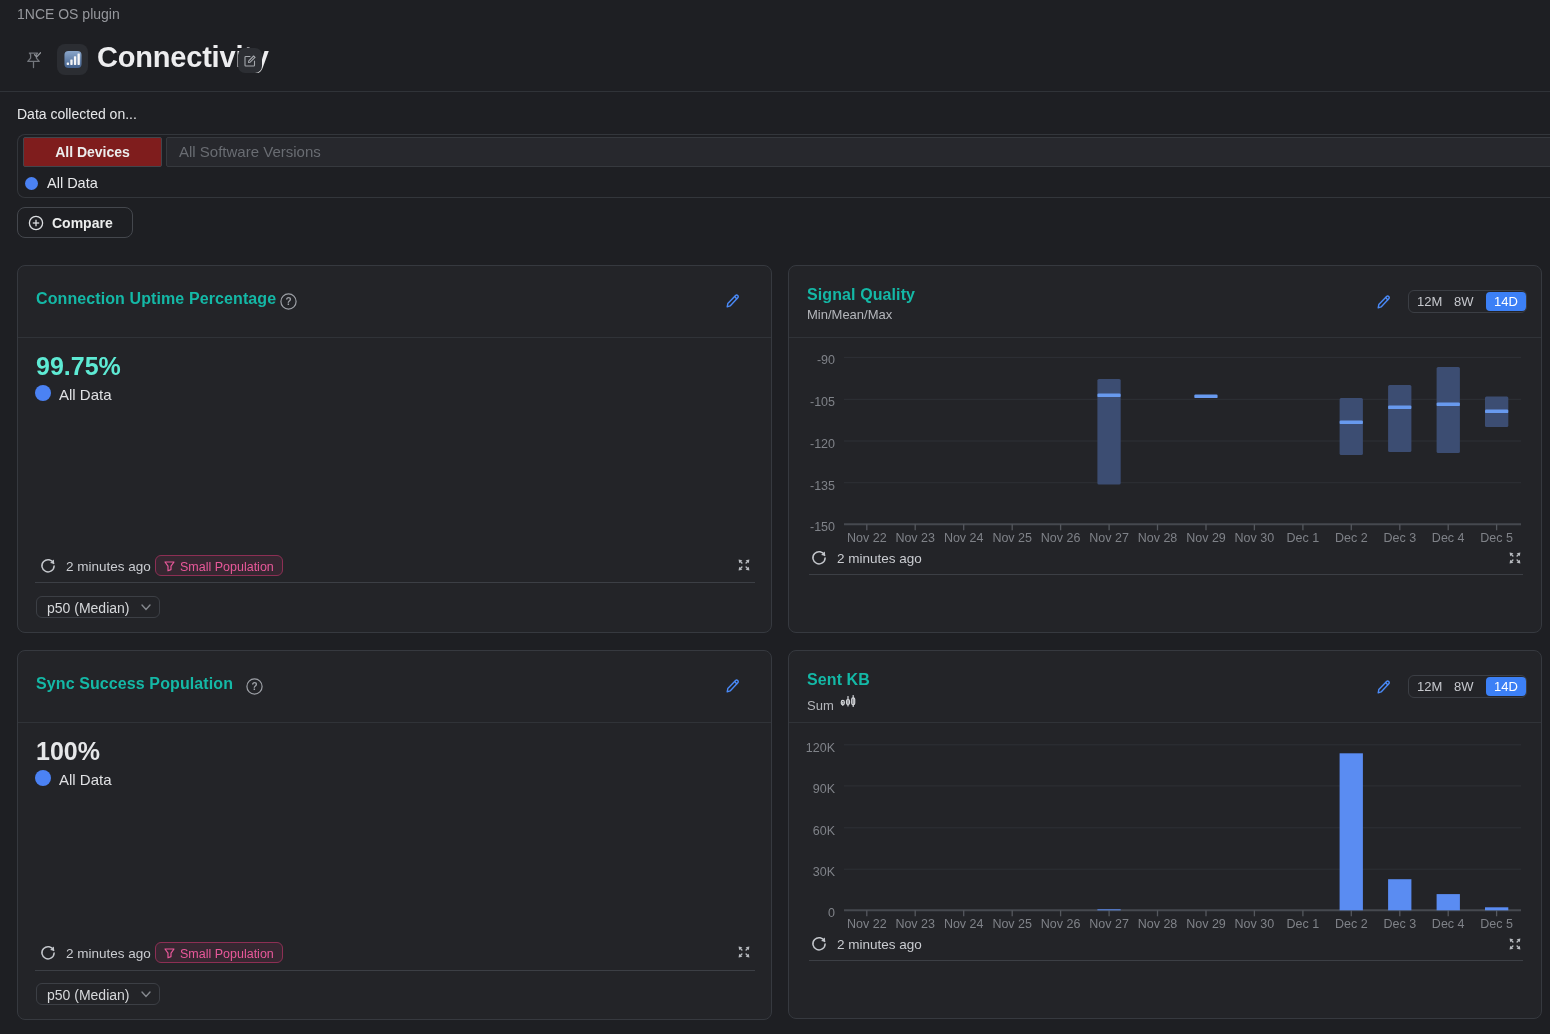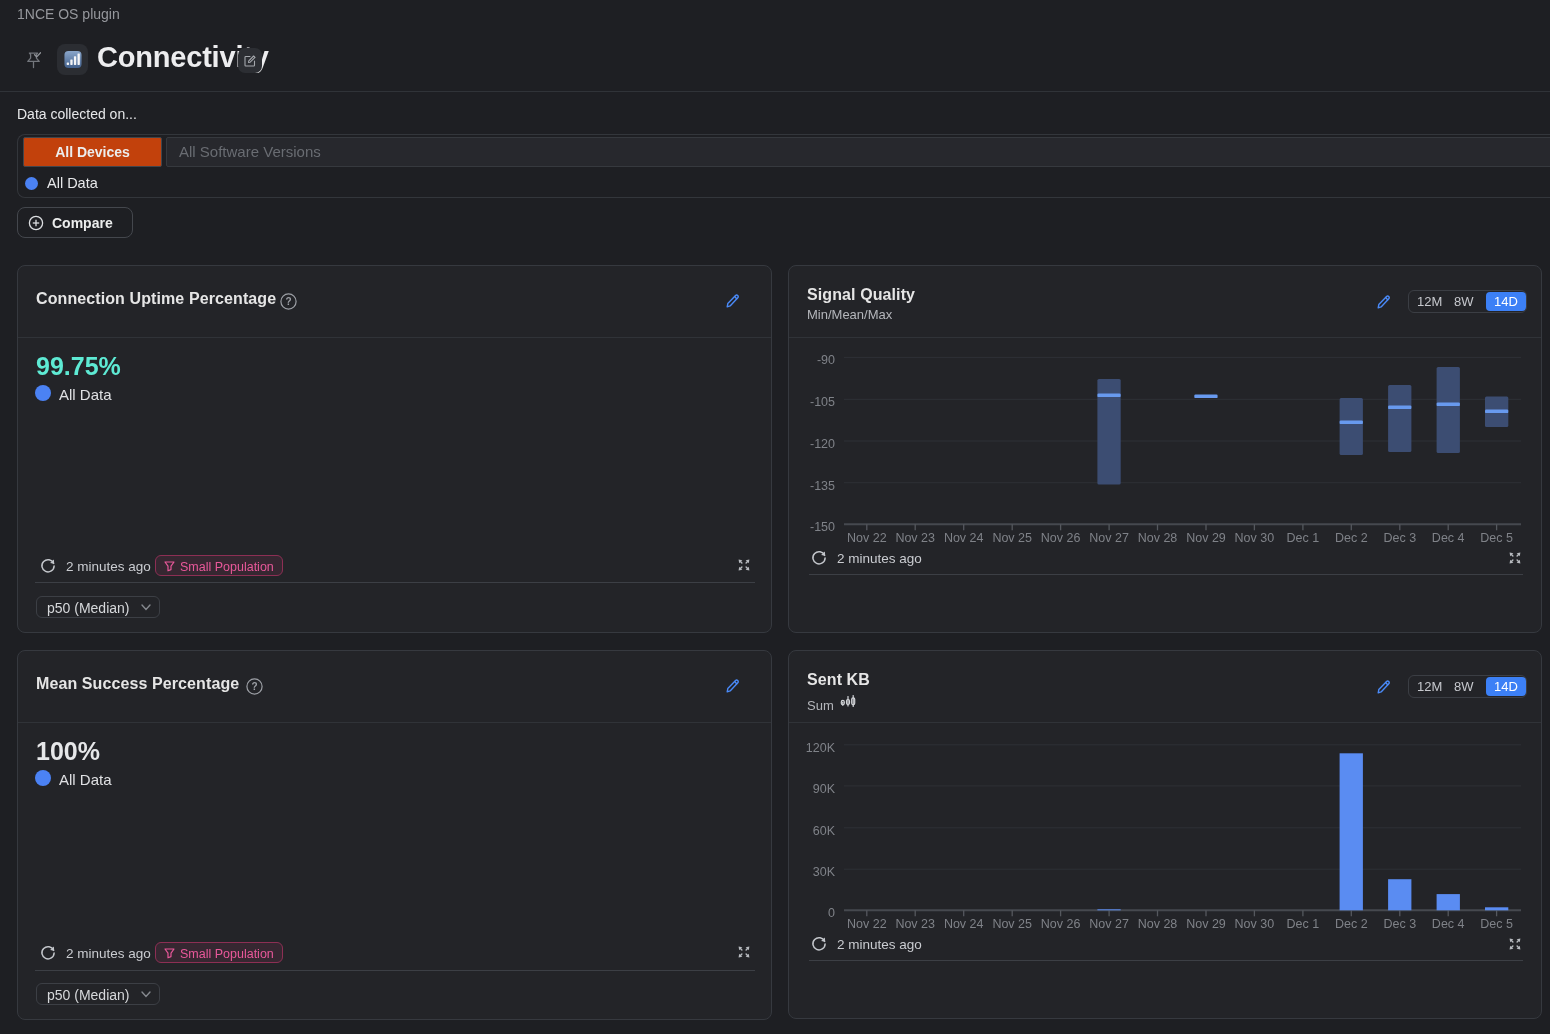--- a/index.html
+++ b/index.html
@@ -1,21 +1,21 @@
 <!DOCTYPE html>
 <html><head>
 <meta charset="utf-8">
 <style>
   * { margin:0; padding:0; box-sizing:border-box; }
   html,body { width:1550px; height:1034px; background:#1e1f23; overflow:hidden;
     font-family:"Liberation Sans", sans-serif; color:#e7e8ea; }
   .abs { position:absolute; }
   .card { position:absolute; background:#232428; border:1px solid #36393f; border-radius:8px; }
   .hdiv { position:absolute; height:1px; background:#303338; }
-  .ctitle { font-size:16px; font-weight:700; color:#e5e5e5; letter-spacing:.1px;text-align:right; }
+  .ctitle { font-size:16px; font-weight:700; color:#14b8a6; letter-spacing:.1px;text-align:right; }
   svg { display:block; }
 </style>
 </head>
 <body>
 
 <div class="abs" style="left:17px; top:6px; font-size:14px; color:#96989d;">1NCE OS plugin</div>
 
 <svg class="abs" style="left:26px; top:52px;" width="15" height="17" viewBox="0 0 15 17">
   <g fill="none" stroke="#73767c" stroke-width="1.3" stroke-linecap="round" stroke-linejoin="round">
     <path d="M3.4 1.1 L11.6 1.1 L10.4 2.5 L10.4 6.1 L13.2 9.4 L1.8 9.4 L4.6 6.1 L4.6 2.5 Z"></path>
@@ -49,21 +49,21 @@
       <path d="M4.5 7.5 L4.8 5.8 L9.6 1 L11 2.4 L6.2 7.2 Z"></path>
     </g>
   </svg>
 </div>
 
 <div class="hdiv" style="left:0; top:91px; width:1550px;"></div>
 
 <div class="abs" style="left:17px; top:106px; font-size:14px; color:#e7e8ea;">Data collected on...</div>
 
 <div class="abs" style="left:17px; top:134px; width:1545px; height:64px; border:1px solid #33363b; border-radius:8px 0 0 8px; border-right:none;">
-  <div class="abs" style="left:5px; top:2px; width:139px; height:30px; background:#c2410c; border:1px solid #42454b; border-radius:2px; text-align:center; line-height:28px; font-size:14px; font-weight:600; color:#eceded;">All Devices</div>
+  <div class="abs" style="left:5px; top:2px; width:139px; height:30px; background:#7f1d1d; border:1px solid #42454b; border-radius:2px; text-align:center; line-height:28px; font-size:14px; font-weight:600; color:#eceded;">All Devices</div>
   <div class="abs" style="left:148px; top:2px; width:1400px; height:30px; background:#27282d; border:1px solid #36393e; border-radius:2px; line-height:28px; font-size:15px; color:#696c72; padding-left:12px;">All Software Versions</div>
   <div class="abs" style="left:7px; top:42px; width:13px; height:13px; border-radius:50%; background:#4b82f4;"></div>
   <div class="abs" style="left:29px; top:40px; font-size:14.5px; color:#e7e8ea;">All Data</div>
 </div>
 
 <div class="abs" style="left:17px; top:207px; width:116px; height:31px; border:1px solid #44474d; border-radius:8px;">
   <svg style="position:absolute; left:10px; top:7px;" width="16" height="16" viewBox="0 0 16 16">
     <g fill="none" stroke="#dcdee1" stroke-width="1.3">
       <circle cx="8" cy="8" r="6.6"></circle>
       <line x1="8" y1="4.8" x2="8" y2="11.2"></line>
@@ -119,21 +119,21 @@
   <div class="hdiv" style="left:17px; top:316px; width:720px; background:#3c3f45;"></div>
   <div class="abs" style="left:18px; top:330px; width:124px; height:22px; border:1px solid #3c3f45; border-radius:6px;">
     <div class="abs" style="left:10px; top:2.5px; font-size:14px; color:#d6d8db;">p50 (Median)</div>
     <svg style="position:absolute; right:8px; top:7px;" width="10" height="7" viewBox="0 0 10 7">
       <path d="M1 1 L5 5.4 L9 1" fill="none" stroke="#85888e" stroke-width="1.4" stroke-linecap="round"></path>
     </svg>
   </div>
 </div>
 
 <div class="card" style="left:17px; top:650px; width:755px; height:370px;">
-  <div class="abs ctitle" style="left:18px; top:24px;">Mean Success Percentage</div>
+  <div class="abs ctitle" style="left:18px; top:24px;">Sync Success Population</div>
   <svg class="abs" style="left:228px; top:27px;" width="17" height="17" viewBox="0 0 17 17">
     <circle cx="8.5" cy="8.5" r="7.6" fill="none" stroke="#9da0a6" stroke-width="1.2"></circle>
     <text x="8.5" y="12" text-anchor="middle" font-size="10" font-weight="700" fill="#9da0a6" font-family="Liberation Sans">?</text>
   </svg>
   <svg class="abs" style="left:707px; top:27px;" width="15" height="16" viewBox="0 0 15 16">
     <g fill="none" stroke="#4a8af8" stroke-width="1.4" stroke-linecap="round" stroke-linejoin="round">
       <path d="M2.2 13.8 L2.8 10.6 L10.6 2.5 Q11.6 1.5 12.7 2.6 Q13.8 3.7 12.8 4.7 L5.1 12.9 L2.2 13.8 Z"></path>
       <line x1="9.6" y1="3.6" x2="11.7" y2="5.7"></line>
     </g>
   </svg>

